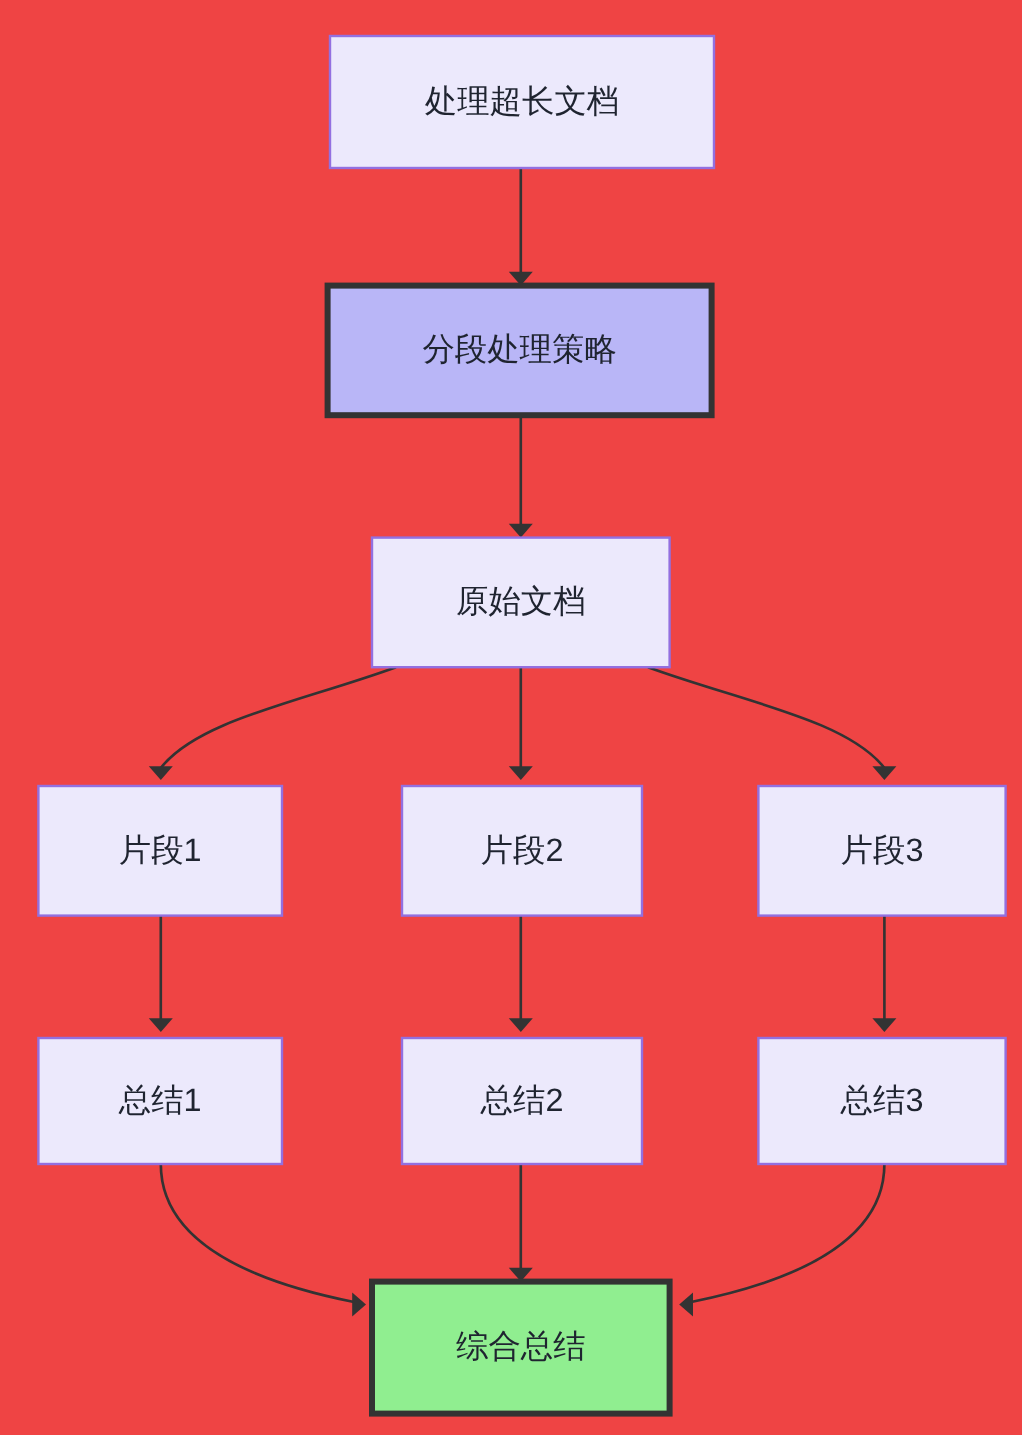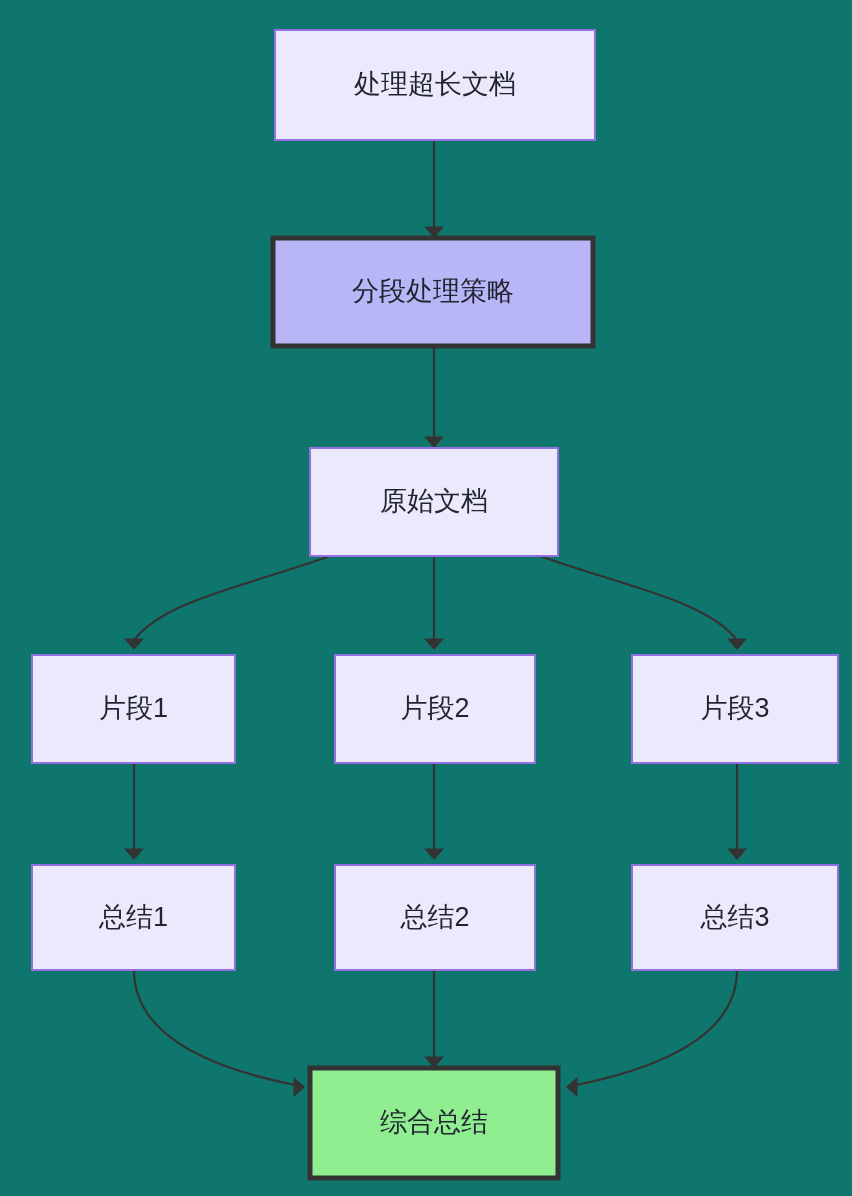--- a/index.html
+++ b/index.html
@@ -10,21 +10,21 @@
   body {
     width: 852px;
     height: 1196px;
     font-family: "Liberation Sans", "DejaVu Sans", sans-serif;
     overflow: hidden;
   }
   #diagram-root {
     position: relative;
     width: 852px;
     height: 1196px;
-    background: #0f766e;
+    background: #ef4444;
   }
   svg#flowchart {
     display: block;
     width: 852px;
     height: 1196px;
   }
   .node-rect {
     stroke-linejoin: miter;
   }
   .node-label {

